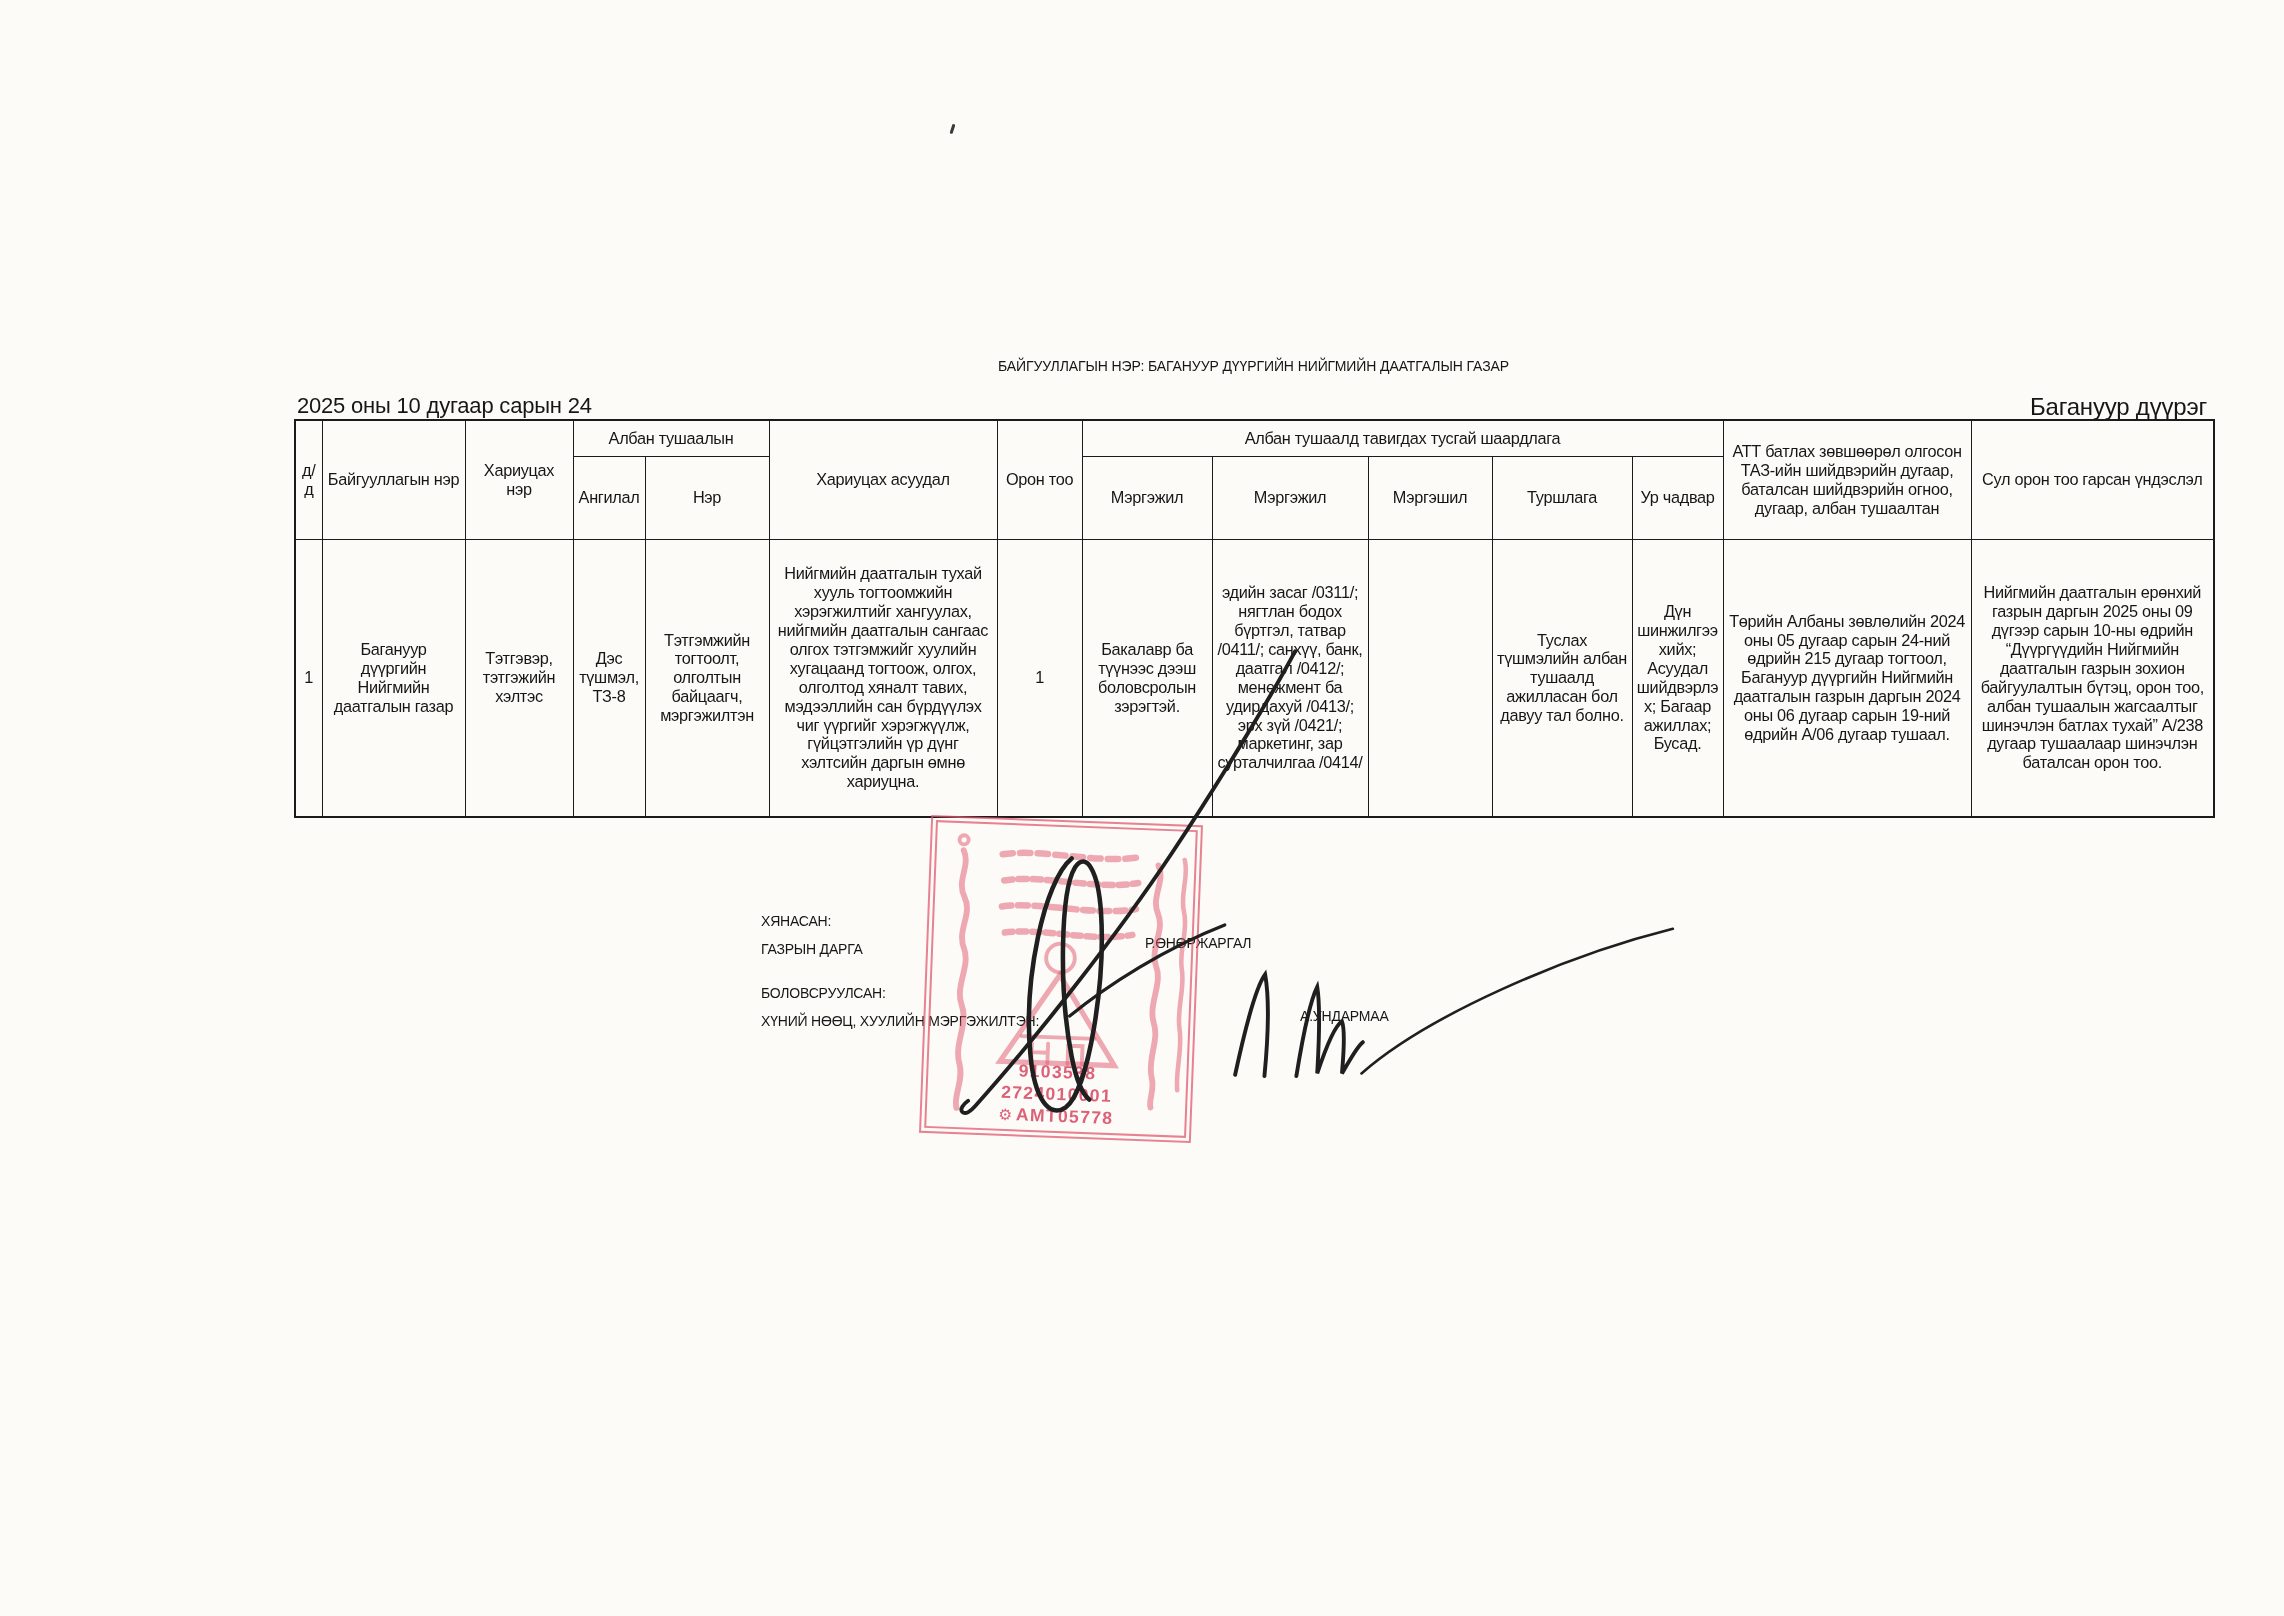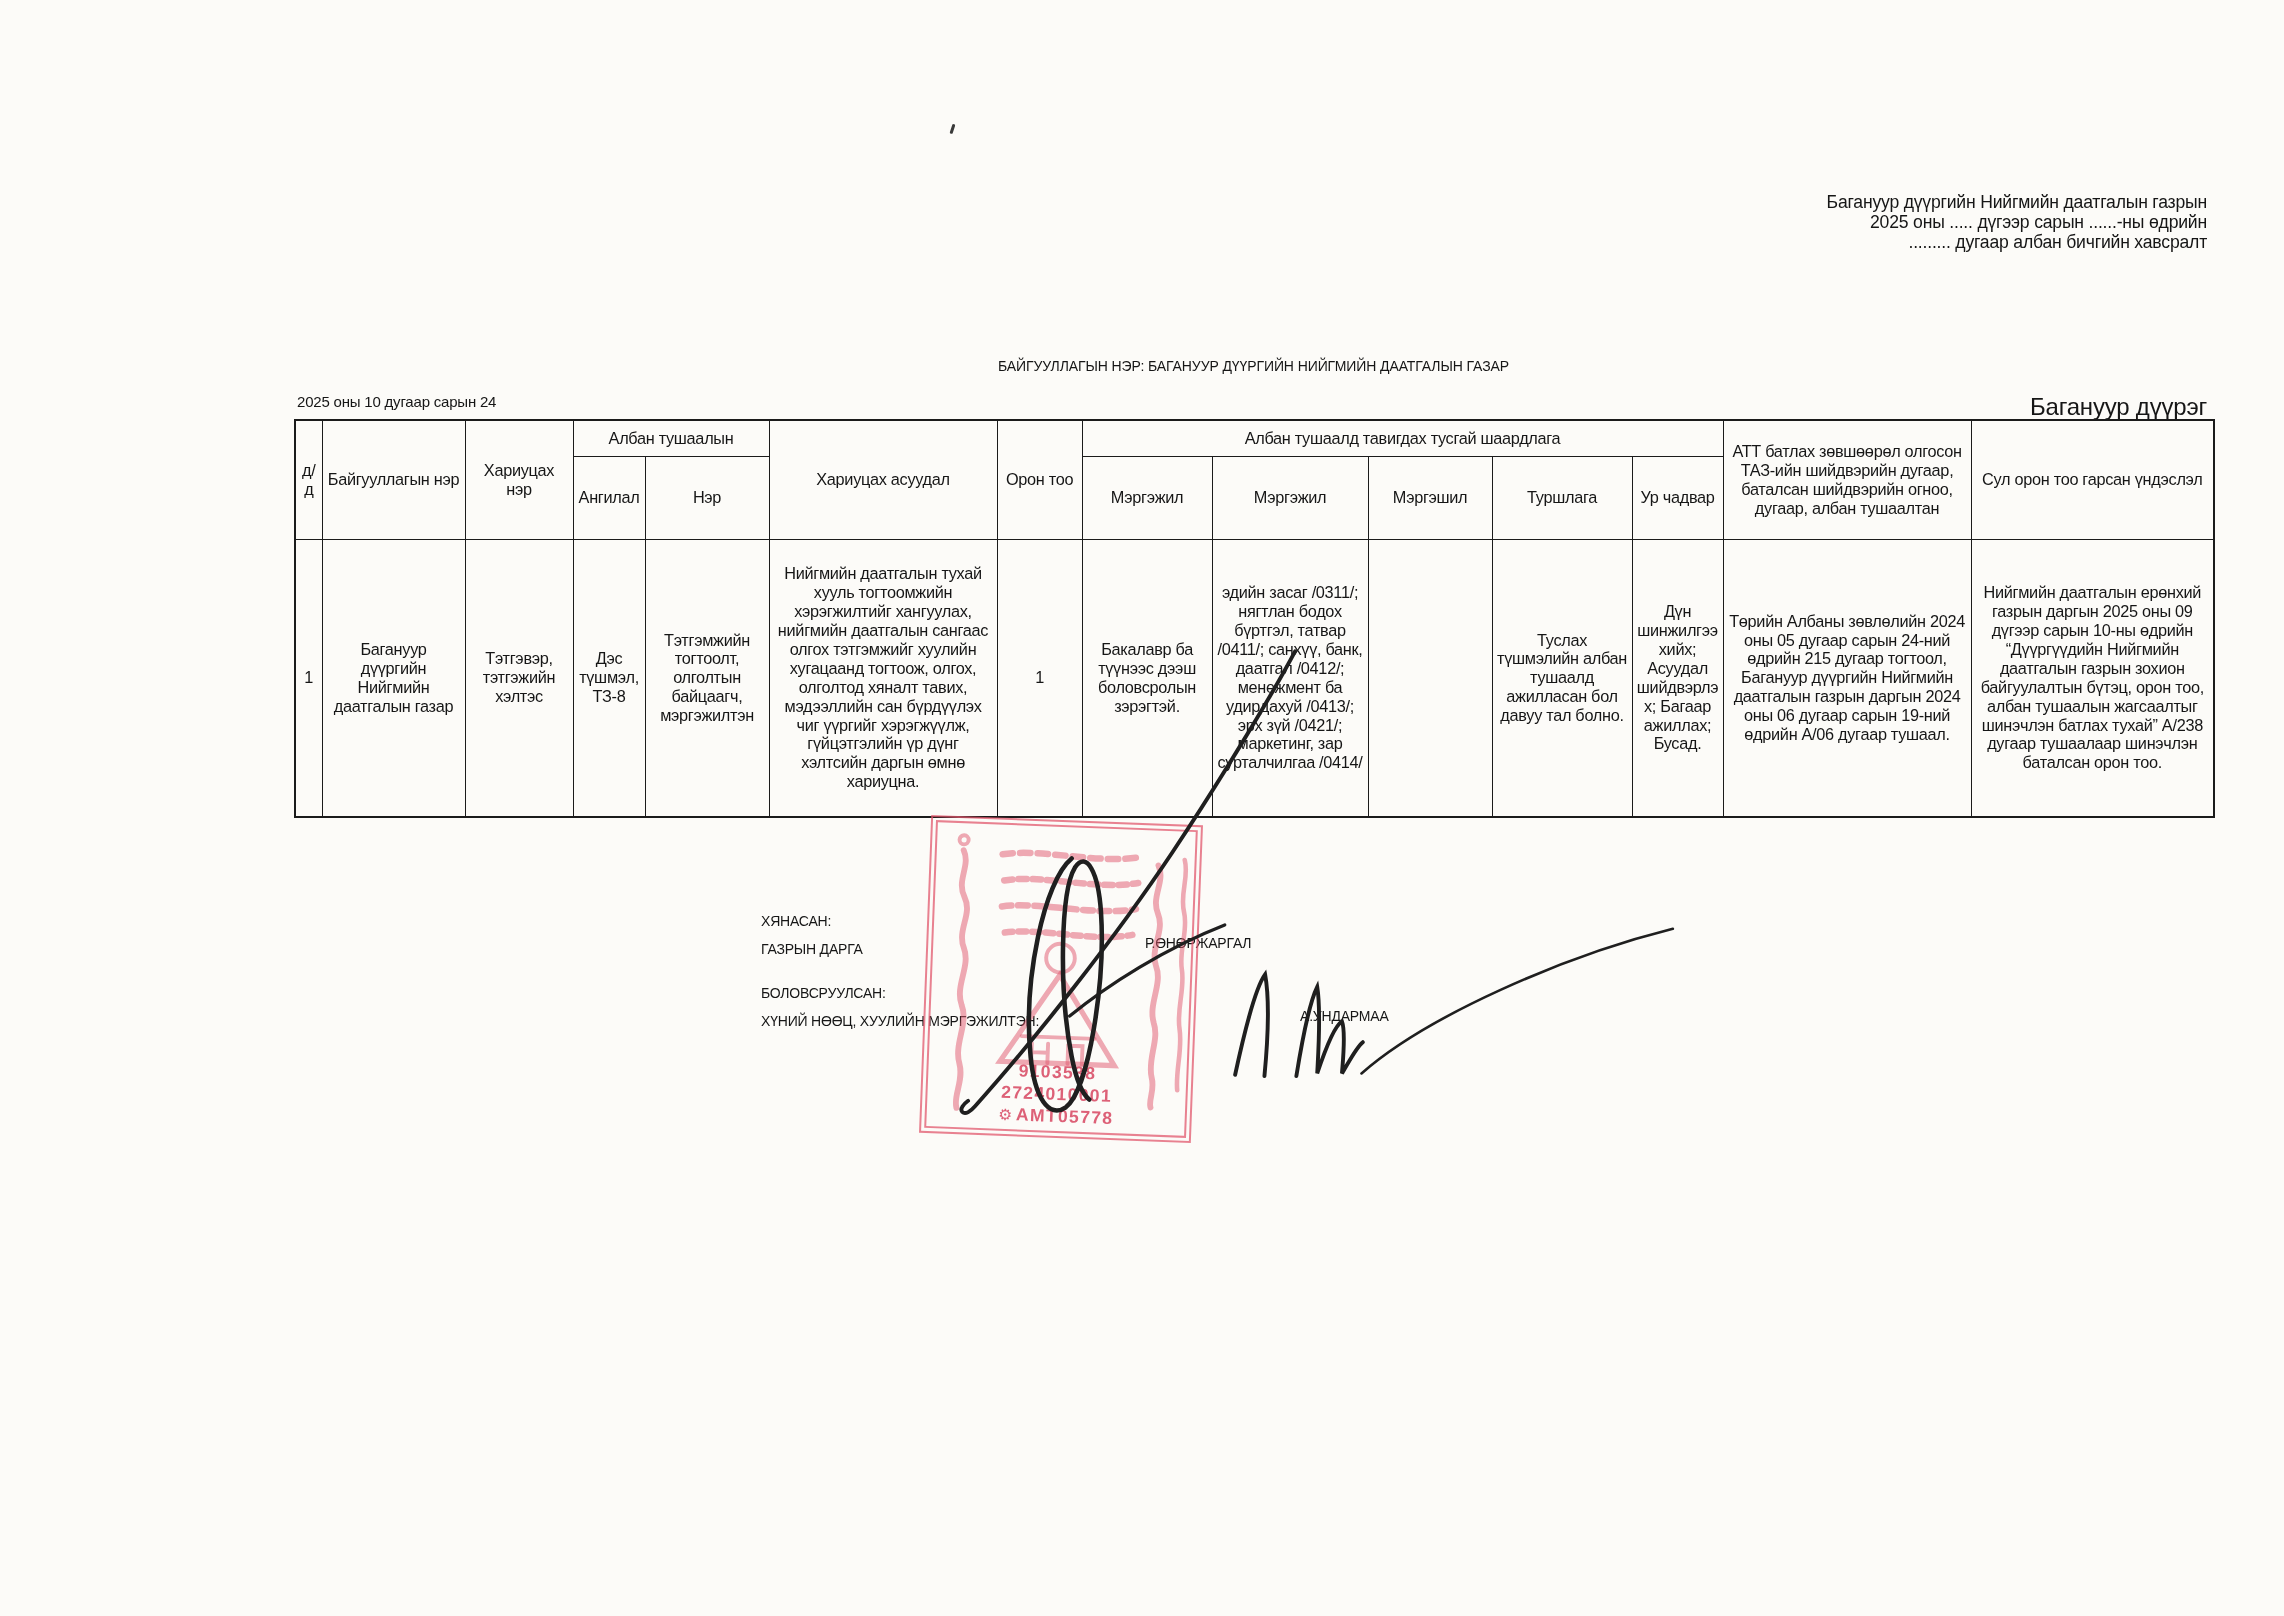--- a/index.html
+++ b/index.html
@@ -12,21 +12,21 @@
     font-size:17.6px;line-height:20px;letter-spacing:-0.2px;
   }
   .doc-title{
     position:absolute;left:294px;width:1919px;top:310px;text-align:center;
     font-size:19.5px;font-weight:bold;letter-spacing:-0.1px;
   }
   .doc-subtitle{
     position:absolute;left:294px;width:1919px;top:358px;text-align:center;
     font-size:14px;font-weight:normal;letter-spacing:-0.1px;
   }
-  .date-left{position:absolute;left:297px;top:393px;font-size:15px;letter-spacing:-0.2px;}
+  .date-left{position:absolute;left:297px;top:393px;font-size:22px;letter-spacing:-0.2px;}
   .district-right{position:absolute;right:77px;top:393px;font-size:24px;letter-spacing:-0.2px;}
   table.vac{
     position:absolute;left:294px;top:419px;width:1919px;
     border-collapse:collapse;table-layout:fixed;
     font-size:16.3px;line-height:1.16;letter-spacing:-0.3px;
   }
   table.vac{border:2px solid #1b1b1b;}
   table.vac td{
     border:1.3px solid #1b1b1b;text-align:center;vertical-align:middle;
     padding:2px 3.9px;font-weight:normal;word-wrap:break-word;
@@ -58,25 +58,20 @@
     background:#3a3a3a;transform:rotate(18deg);border-radius:1.3px;
   }
 </style>
 </head>
 <body>
 
 <div class="page">
 
   <div class="pen-mark"></div>
 
-  <div class="letterhead">
-    <div>Багануур дүүргийн Нийгмийн даатгалын газрын</div>
-    <div>2025 оны ..... дүгээр сарын ......-ны өдрийн</div>
-    <div>......... дугаар албан бичгийн хавсралт</div>
-  </div>
 
   <div class="doc-subtitle">БАЙГУУЛЛАГЫН НЭР: БАГАНУУР ДҮҮРГИЙН НИЙГМИЙН ДААТГАЛЫН ГАЗАР</div>
 
   <div class="date-left">2025 оны 10 дугаар сарын 24</div>
   <div class="district-right">Багануур дүүрэг</div>
 
   <table class="vac">
     <colgroup>
       <col style="width:27px">
         <col style="width:143px">

